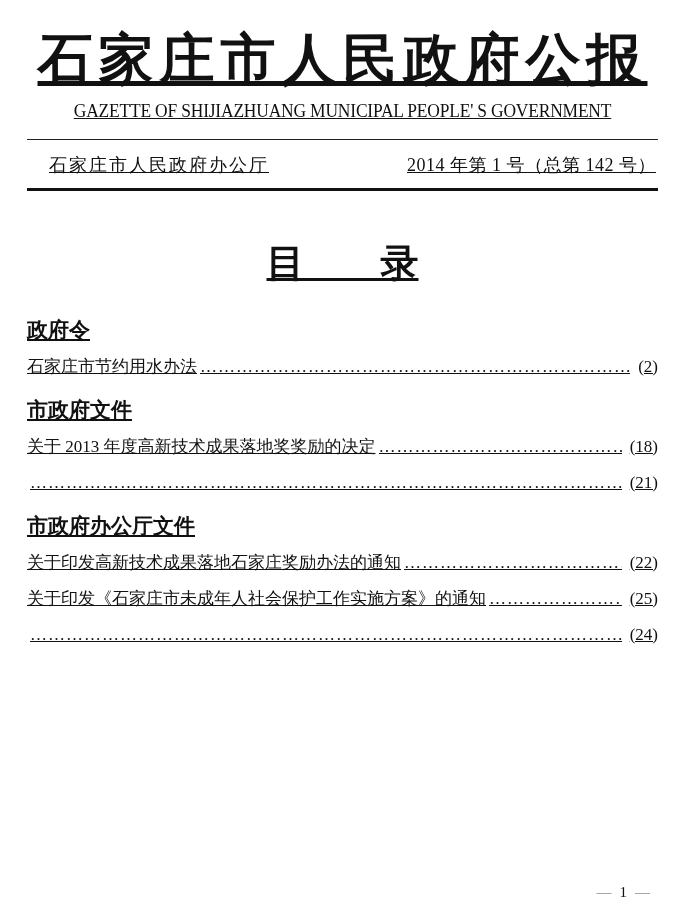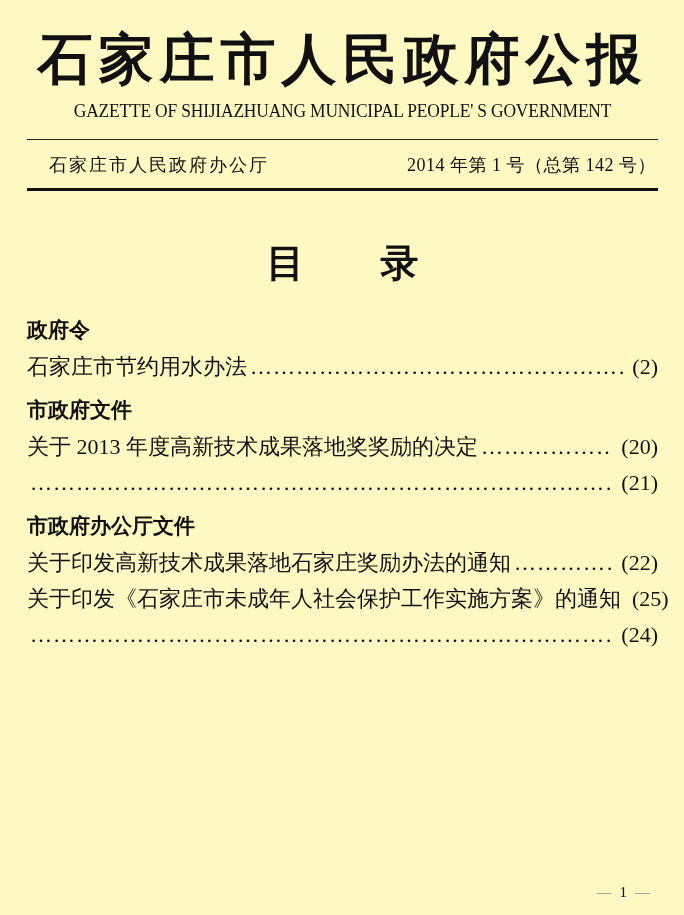--- a/index.html
+++ b/index.html
@@ -5,26 +5,27 @@
   html, body {
     margin: 0;
     padding: 0;
     background: #e8e8e8;
   }
   .page {
     position: relative;
     width: 684px;
     height: 915px;
     margin: 0 auto;
-    background: #fef9c3;
+    background: #ffffff;
     color: #111;
     font-family: "Liberation Serif", "DejaVu Serif", serif;
     box-sizing: border-box;
     padding: 0 26px 0 27px;
     overflow: hidden;
+    text-decoration: underline;
   }
   .masthead { text-align: center; }
   .title {
     margin: 0;
     padding-top: 26px;
     font-size: 55px;
     line-height: 1.25;
     font-weight: bold;
     letter-spacing: 6px;
     white-space: nowrap;
@@ -71,21 +72,21 @@
     margin: 10px 0 4px 0;
     font-size: 21px;
     font-weight: bold;
     line-height: 30px;
     font-family: "DejaVu Sans", "Liberation Sans", sans-serif;
   }
   .toc-entry {
     display: flex;
     align-items: baseline;
     height: 36px;
-    font-size: 22px;
+    font-size: 17px;
     line-height: 36px;
   }
   .toc-entry-title { white-space: nowrap; flex: 0 0 auto; }
   .toc-leader {
     flex: 1 1 auto;
     overflow: hidden;
     white-space: nowrap;
     margin: 0 6px 0 3px;
     color: #111;
   }
@@ -133,21 +134,21 @@
       <div class="toc-section-heading">政府令</div>
       <div class="toc-entry">
         <span class="toc-entry-title">石家庄市节约用水办法</span>
         <span class="toc-leader"></span>
         <span class="toc-entry-page">(2)</span>
       </div>
       <div class="toc-section-heading">市政府文件</div>
       <div class="toc-entry">
         <span class="toc-entry-title">关于 2013 年度高新技术成果落地奖奖励的决定</span>
         <span class="toc-leader"></span>
-        <span class="toc-entry-page">(20)</span>
+        <span class="toc-entry-page">(18)</span>
       </div>
       <div class="toc-entry">
         <span class="toc-leader"></span>
         <span class="toc-entry-page">(21)</span>
       </div>
       <div class="toc-section-heading">市政府办公厅文件</div>
       <div class="toc-entry">
         <span class="toc-entry-title">关于印发高新技术成果落地石家庄奖励办法的通知</span>
         <span class="toc-leader"></span>
         <span class="toc-entry-page">(22)</span>

